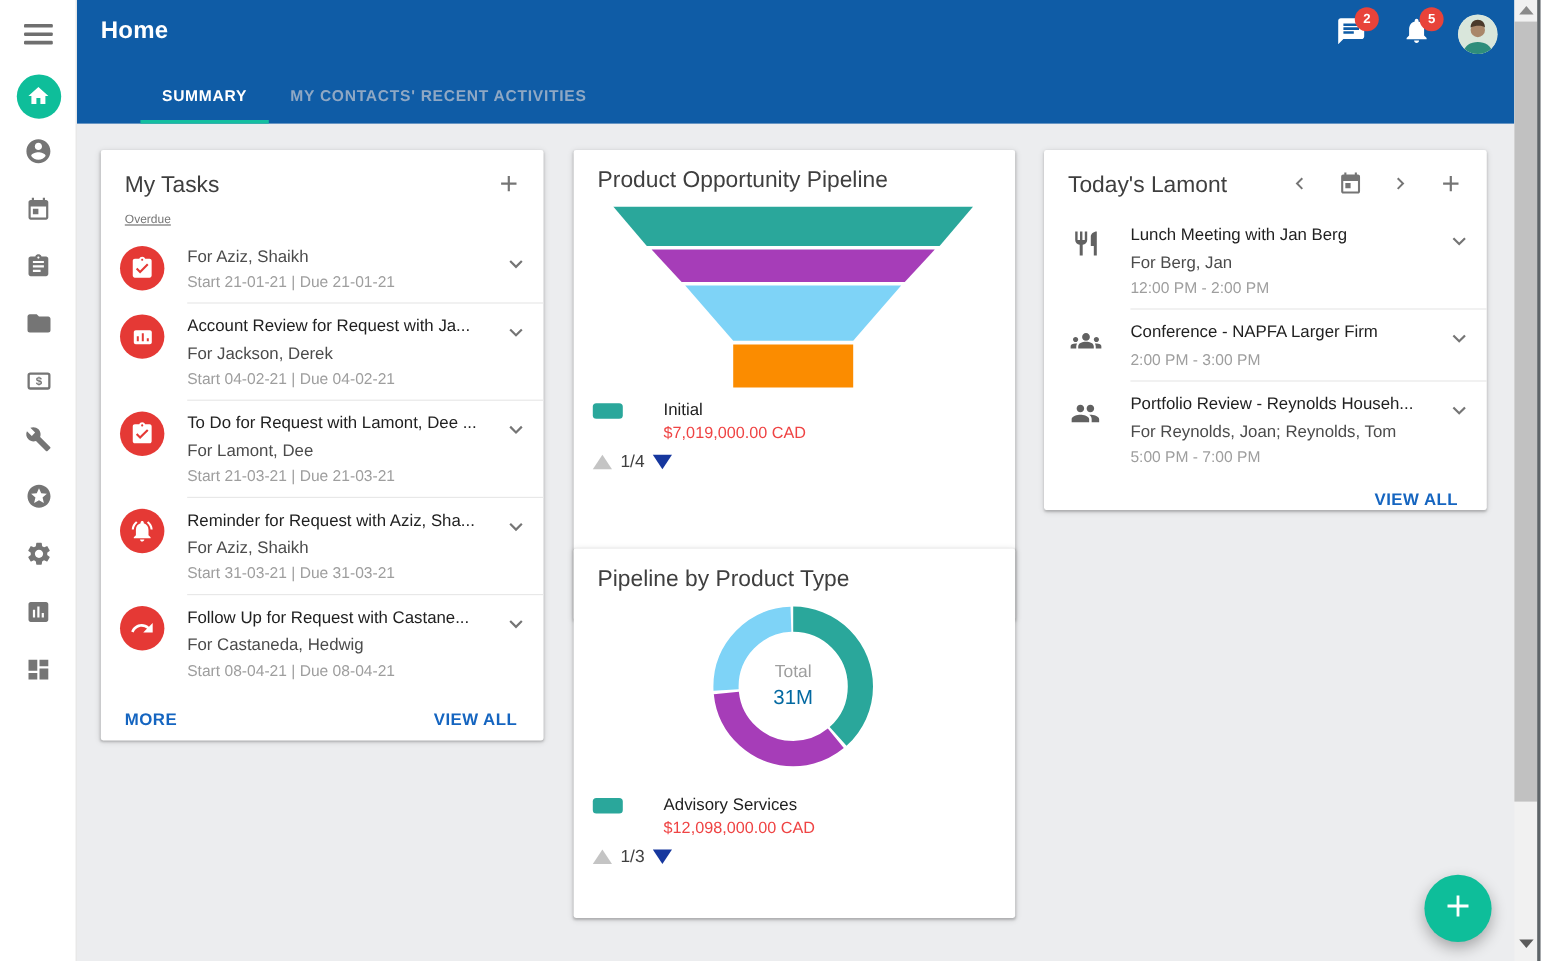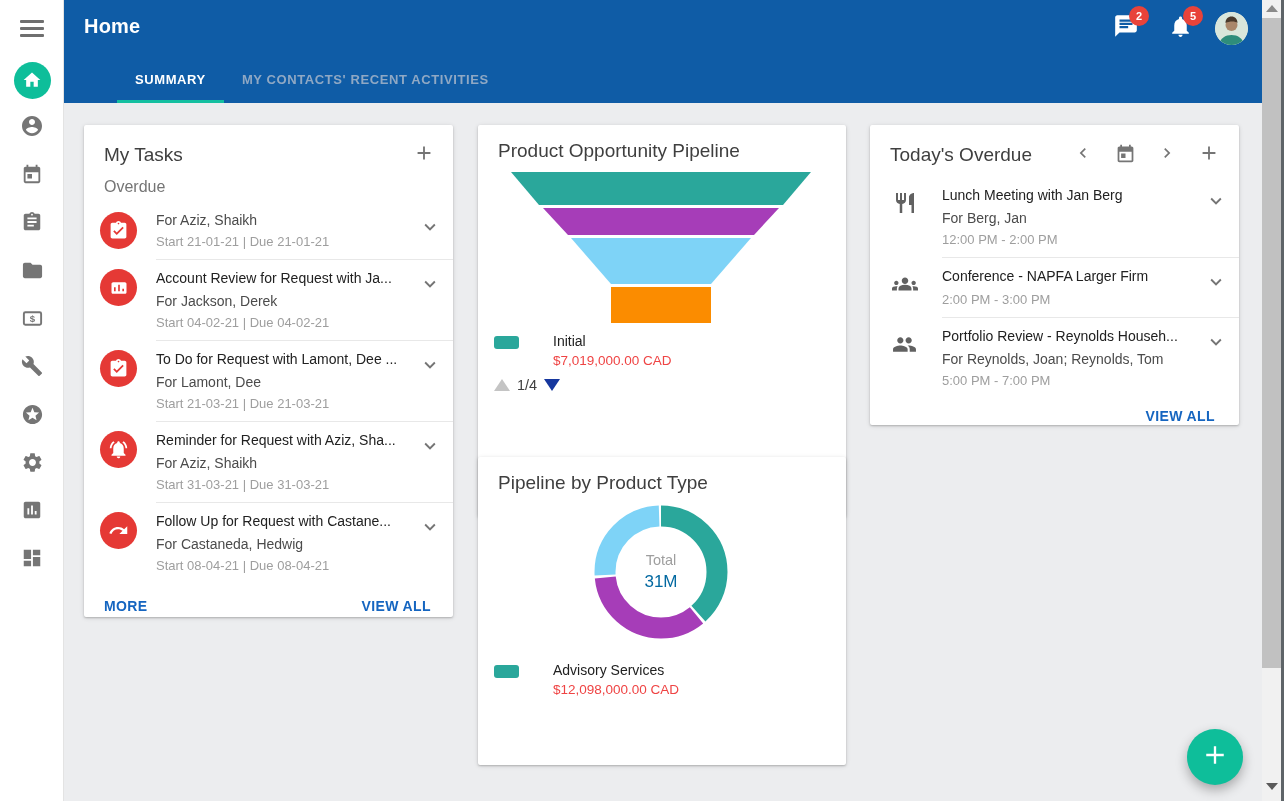--- a/index.html
+++ b/index.html
@@ -32,21 +32,21 @@
   
   .card { position:absolute; background:#fff; border-radius:2px; box-shadow:0 1px 2px rgba(0,0,0,.2), 0 1px 5px rgba(0,0,0,.12); }
   .card-head { display:flex; align-items:center; padding:15px 14px 6px 20px; }
   .card-title { flex:1; font-size:19px; color:#3F3F3F; }
   .icon-btn { width:30px; height:30px; display:flex; align-items:center; justify-content:center; cursor:pointer; }
   .icon-btn svg { fill:#757575; }
   .link { color:#1565C0; font-size:14px; font-weight:700; letter-spacing:.4px; cursor:pointer; }
 
   
   .card-tasks { left:84px; top:125px; width:369px; height:492px; }
-  .group-label { padding:2px 20px 6px; font-size:16px; color:#757575; }
+  .group-label { padding:2px 20px 6px; font-size:10px; color:#757575;text-decoration:underline; }
   .task-row { position:relative; display:flex; align-items:flex-start; padding:10px 10px 9px 16px; cursor:pointer; }
   .task-row + .task-row::before { content:""; position:absolute; left:72px; right:0; top:0; border-top:1px solid #E8E8E8; }
   .task-ico { flex:none; width:37px; height:37px; border-radius:50%; background:#E53935; display:flex; align-items:center; justify-content:center; }
   .task-ico svg { fill:#fff; }
   .row-texts { flex:1; margin-left:19px; min-width:0; }
   .row-title { font-size:14px; color:#212121; line-height:18px; margin-bottom:6px; white-space:nowrap; overflow:hidden; }
   .row-sub { font-size:14px; color:#4B4B4B; line-height:17px; margin-bottom:4px; white-space:nowrap; overflow:hidden; }
   .row-meta { font-size:13px; color:#9E9E9E; line-height:17px; white-space:nowrap; overflow:hidden; }
   .chev { flex:none; width:26px; height:26px; margin-top:2px; display:flex; align-items:center; justify-content:center; cursor:pointer; }
   .chev svg { fill:#757575; }
@@ -332,21 +332,21 @@
     </div>
     <div class="pager">
       <div class="tri-up"></div>
       <div class="pager-text">1/4</div>
       <div class="tri-down"></div>
     </div>
   </div>
 
   <div class="card card-agenda">
     <div class="card-head">
-      <div class="card-title">Today's Overdue</div>
+      <div class="card-title">Today's Lamont</div>
       <div class="agenda-actions">
         <div class="icon-btn">
             <span><svg width="20" height="20" viewBox="0 0 24 24">
                 <path d="M15.41 7.41 14 6l-6 6 6 6 1.41-1.41L10.83 12z"></path>
               </svg></span>
           </div>
         <div class="icon-btn">
             <span><svg width="21" height="21" viewBox="0 0 24 24">
                 <path d="M19 4h-1V2h-2v2H8V2H6v2H5c-1.1 0-2 .9-2 2v14c0 1.1.9 2 2 2h14c1.1 0 2-.9 2-2V6c0-1.1-.9-2-2-2zm0 16H5V10h14v10zM9 12H7v5h5v-5H9z"></path>
               </svg></span>
@@ -437,20 +437,25 @@
         <div class="val">31M</div>
       </div>
     </div>
     <div class="legend">
       <div class="swatch"></div>
       <div class="legend-texts">
         <div class="legend-label">Advisory Services</div>
         <div class="legend-value">$12,098,000.00 CAD</div>
       </div>
     </div>
+    <div class="pager">
+      <div class="tri-up"></div>
+      <div class="pager-text">1/3</div>
+      <div class="tri-down"></div>
+    </div>
   </div>
 
   <div class="fab">
     <span><svg width="28" height="28" viewBox="0 0 24 24">
           <path d="M11 4.5h2V11h6.5v2H13v6.5h-2V13H4.5v-2H11z"></path>
         </svg></span>
   </div>
 
   <div class="scrollbar">
     <div class="scroll-up">

